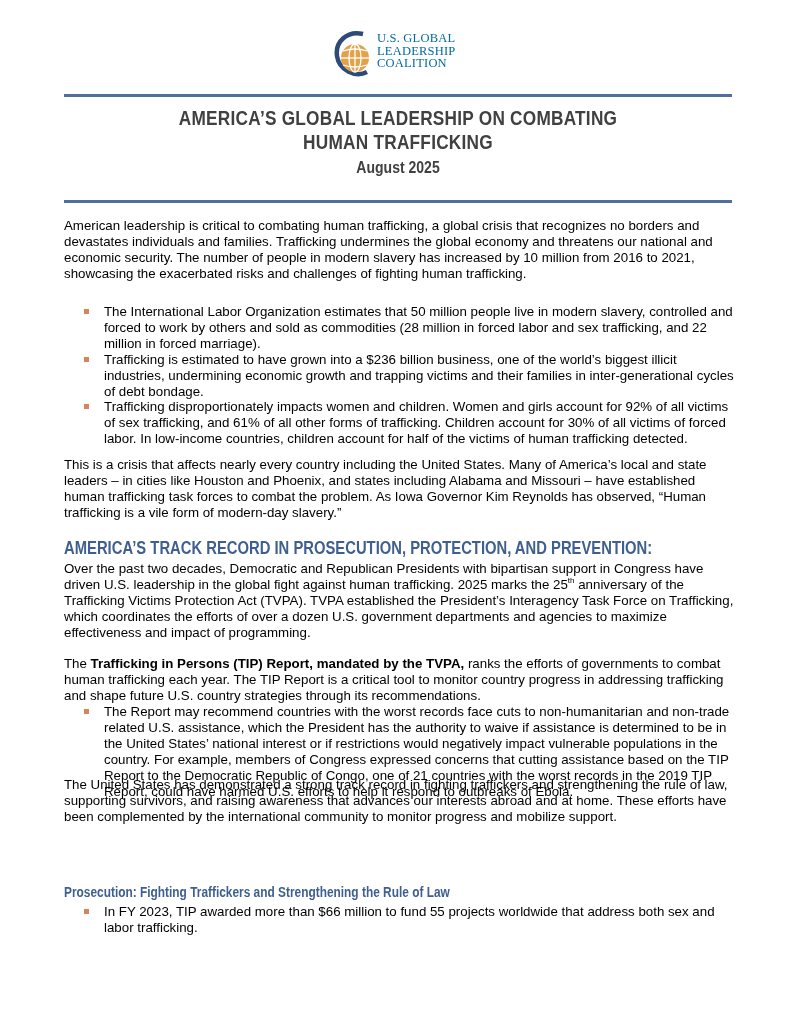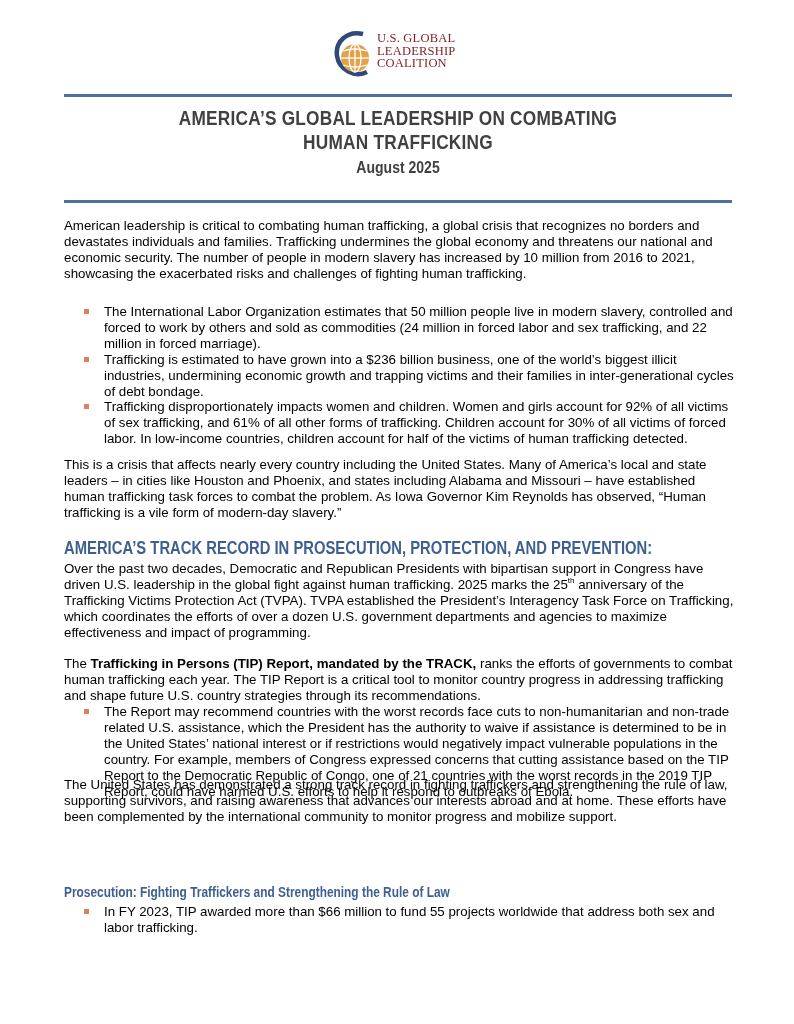--- a/index.html
+++ b/index.html
@@ -3,21 +3,21 @@
 <meta charset="utf-8">
 <style>
   html, body { margin: 0; padding: 0; background: #ffffff; }
   body { width: 794px; height: 1024px; position: relative; overflow: hidden;
          font-family: "Liberation Sans Narrow", "Liberation Sans", sans-serif; color: #231f20; }
   .page { position: absolute; left: 0; top: 0; width: 794px; height: 1024px; }
 
   .logo { position: absolute; left: 333px; top: 28px; width: 130px; height: 52px; }
   .logo svg { position: absolute; left: 0; top: 0; }
   .logo-text { position: absolute; left: 44px; top: 4px; font-family: "Liberation Serif", serif;
-               font-size: 12.5px; line-height: 12.5px; color: #7f1d1d; letter-spacing: 0.2px; }
+               font-size: 12.5px; line-height: 12.5px; color: #0369a1; letter-spacing: 0.2px; }
   .logo-text div { white-space: nowrap; }
 
   .rule { position: absolute; left: 64px; width: 668px; height: 3px; background: #4f6f9f; }
   .rule.top { top: 94px; }
   .rule.bottom { top: 200px; }
 
   .title-block { position: absolute; left: 64px; top: 106px; width: 668px; text-align: center;
                  color: #404040; font-family: "Liberation Sans", sans-serif; font-weight: bold; }
   .title-line { font-size: 21px; line-height: 24px; transform: scaleX(0.82); letter-spacing: 0.3px; }
   .date-line { font-size: 16.5px; line-height: 22px; transform: scaleX(0.85); margin-top: 2px; }
@@ -72,38 +72,38 @@
   </div>
 
   <div class="rule bottom"></div>
 
   <div class="body-text" style="top:218px;">
     <p>American leadership is critical to combating human trafficking, a global crisis that recognizes no borders and devastates individuals and families. Trafficking undermines the global economy and threatens our national and economic security. The number of people in modern slavery has increased by 10 million from 2016 to 2021, showcasing the exacerbated risks and challenges of fighting human trafficking.</p>
   </div>
 
   <div class="body-text" style="top:304px; left:84px; width:652px;">
     <ul class="bullets">
-      <li><span class="mark"></span><span>The International Labor Organization estimates that 50 million people live in modern slavery, controlled and forced to work by others and sold as commodities (24 million in forced labor and sex trafficking, and 22 million in forced marriage).</span></li>
+      <li><span class="mark"></span><span>The International Labor Organization estimates that 50 million people live in modern slavery, controlled and forced to work by others and sold as commodities (28 million in forced labor and sex trafficking, and 22 million in forced marriage).</span></li>
       <li><span class="mark"></span><span>Trafficking is estimated to have grown into a $236 billion business, one of the world’s biggest illicit industries, undermining economic growth and trapping victims and their families in inter-generational cycles of debt bondage.</span></li>
       <li><span class="mark"></span><span>Trafficking disproportionately impacts women and children. Women and girls account for 92% of all victims of sex trafficking, and 61% of all other forms of trafficking. Children account for 30% of all victims of forced labor. In low-income countries, children account for half of the victims of human trafficking detected.</span></li>
     </ul>
   </div>
 
   <div class="body-text" style="top:457px;">
     <p>This is a crisis that affects nearly every country including the United States. Many of America’s local and state leaders – in cities like Houston and Phoenix, and states including Alabama and Missouri – have established human trafficking task forces to combat the problem. As Iowa Governor Kim Reynolds has observed, “Human trafficking is a vile form of modern-day slavery.”</p>
   </div>
 
   <div class="h2">AMERICA’S TRACK RECORD IN PROSECUTION, PROTECTION, AND PREVENTION:</div>
 
   <div class="body-text" style="top:561px;">
     <p><span>Over the past two decades, Democratic and Republican Presidents with bipartisan support in Congress have driven U.S. leadership in the global fight against human trafficking. 2025 marks the 25</span><sup>th</sup><span> anniversary of the Trafficking Victims Protection Act (TVPA). TVPA established the President’s Interagency Task Force on Trafficking, which coordinates the efforts of over a dozen U.S. government departments and agencies to maximize effectiveness and impact of programming.</span></p>
   </div>
 
   <div class="body-text" style="top:656px;">
-    <p><span>The </span><b>Trafficking in Persons (TIP) Report, mandated by the TRACK,</b><span> ranks the efforts of governments to combat human trafficking each year. The TIP Report is a critical tool to monitor country progress in addressing trafficking and shape future U.S. country strategies through its recommendations.</span></p>
+    <p><span>The </span><b>Trafficking in Persons (TIP) Report, mandated by the TVPA,</b><span> ranks the efforts of governments to combat human trafficking each year. The TIP Report is a critical tool to monitor country progress in addressing trafficking and shape future U.S. country strategies through its recommendations.</span></p>
   </div>
 
   <div class="body-text" style="top:704px; left:84px; width:652px;">
     <ul class="bullets">
       <li><span class="mark"></span><span>The Report may recommend countries with the worst records face cuts to non-humanitarian and non-trade related U.S. assistance, which the President has the authority to waive if assistance is determined to be in the United States’ national interest or if restrictions would negatively impact vulnerable populations in the country. For example, members of Congress expressed concerns that cutting assistance based on the TIP Report to the Democratic Republic of Congo, one of 21 countries with the worst records in the 2019 TIP Report, could have harmed U.S. efforts to help it respond to outbreaks of Ebola.</span></li>
     </ul>
   </div>
 
   <div class="body-text" style="top:777px;">
     <p>The United States has demonstrated a strong track record in fighting traffickers and strengthening the rule of law, supporting survivors, and raising awareness that advances our interests abroad and at home. These efforts have been complemented by the international community to monitor progress and mobilize support.</p>

